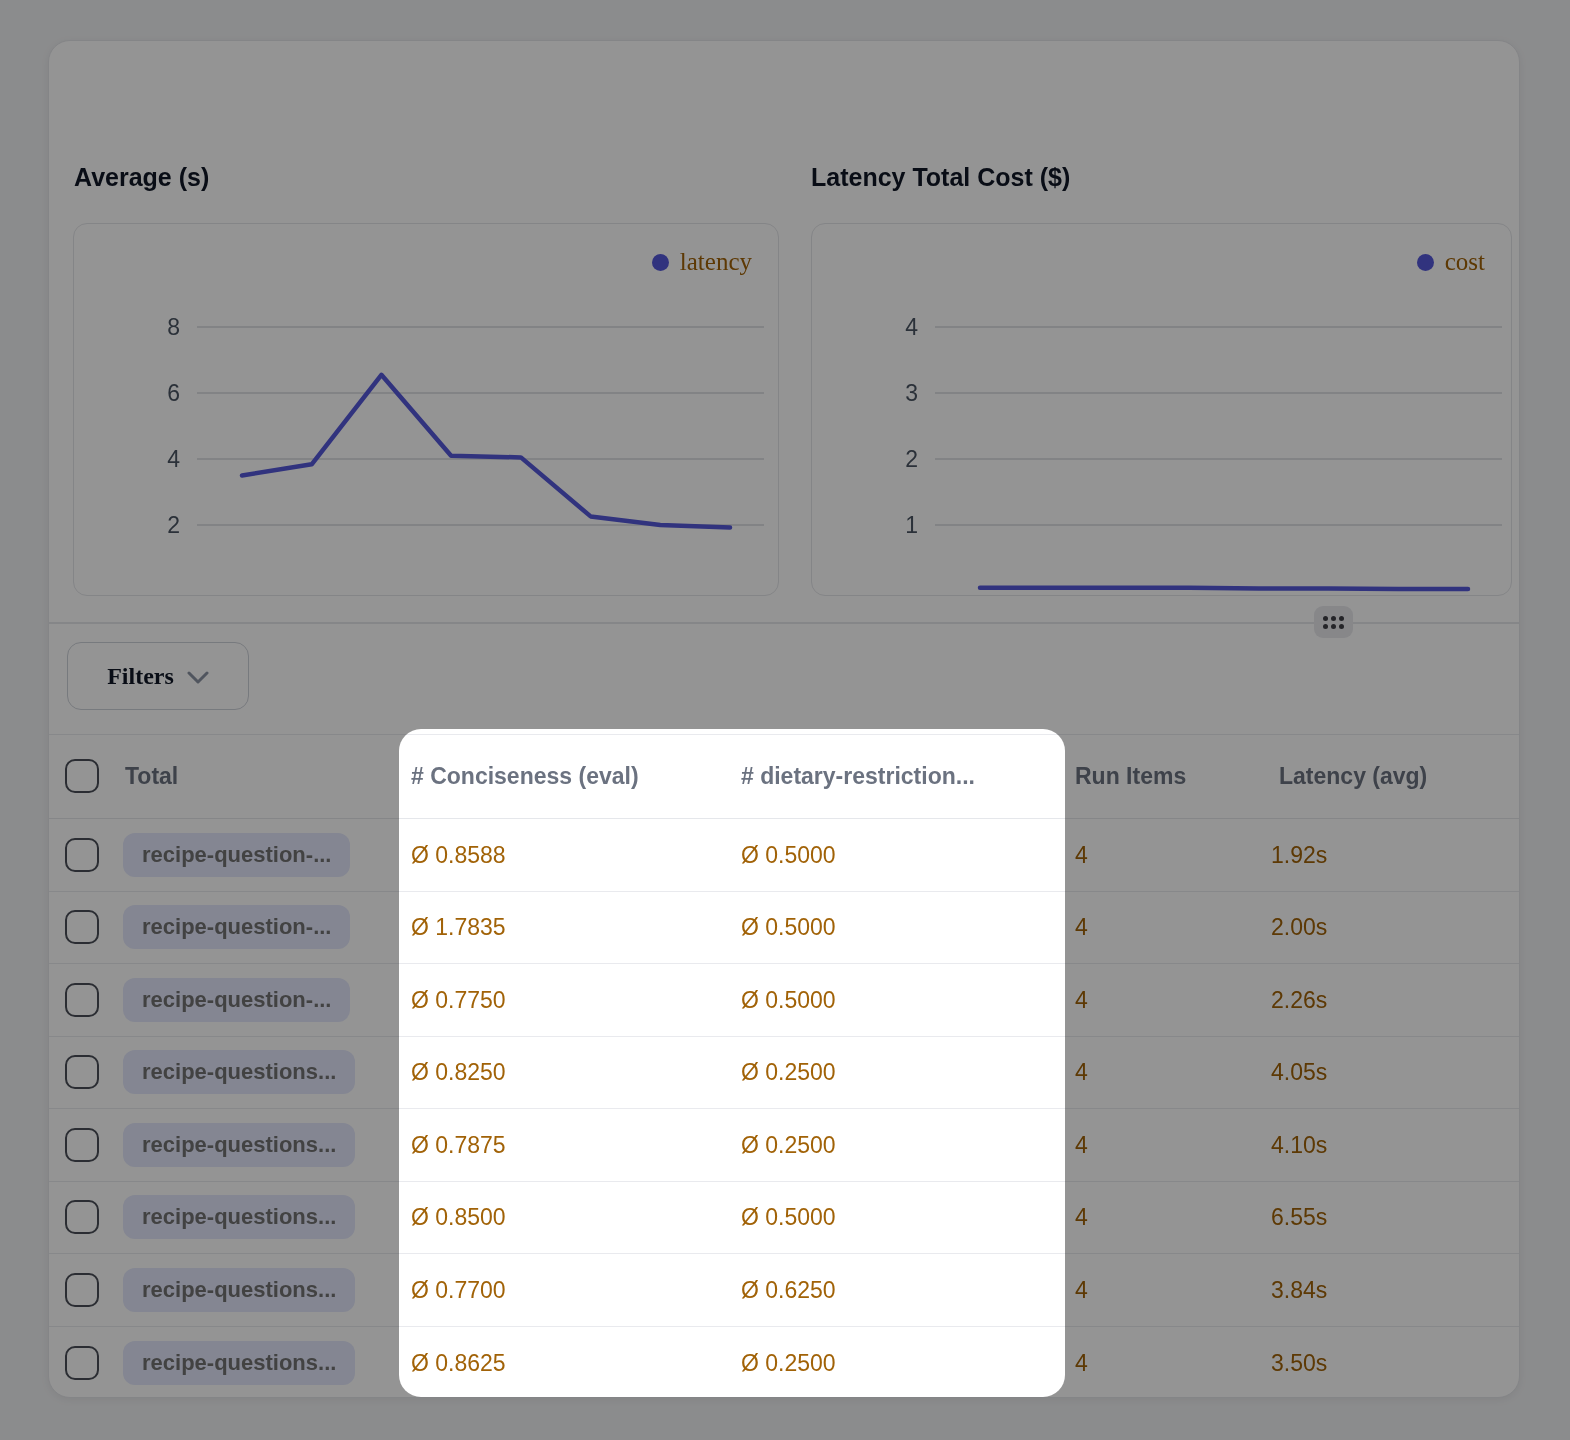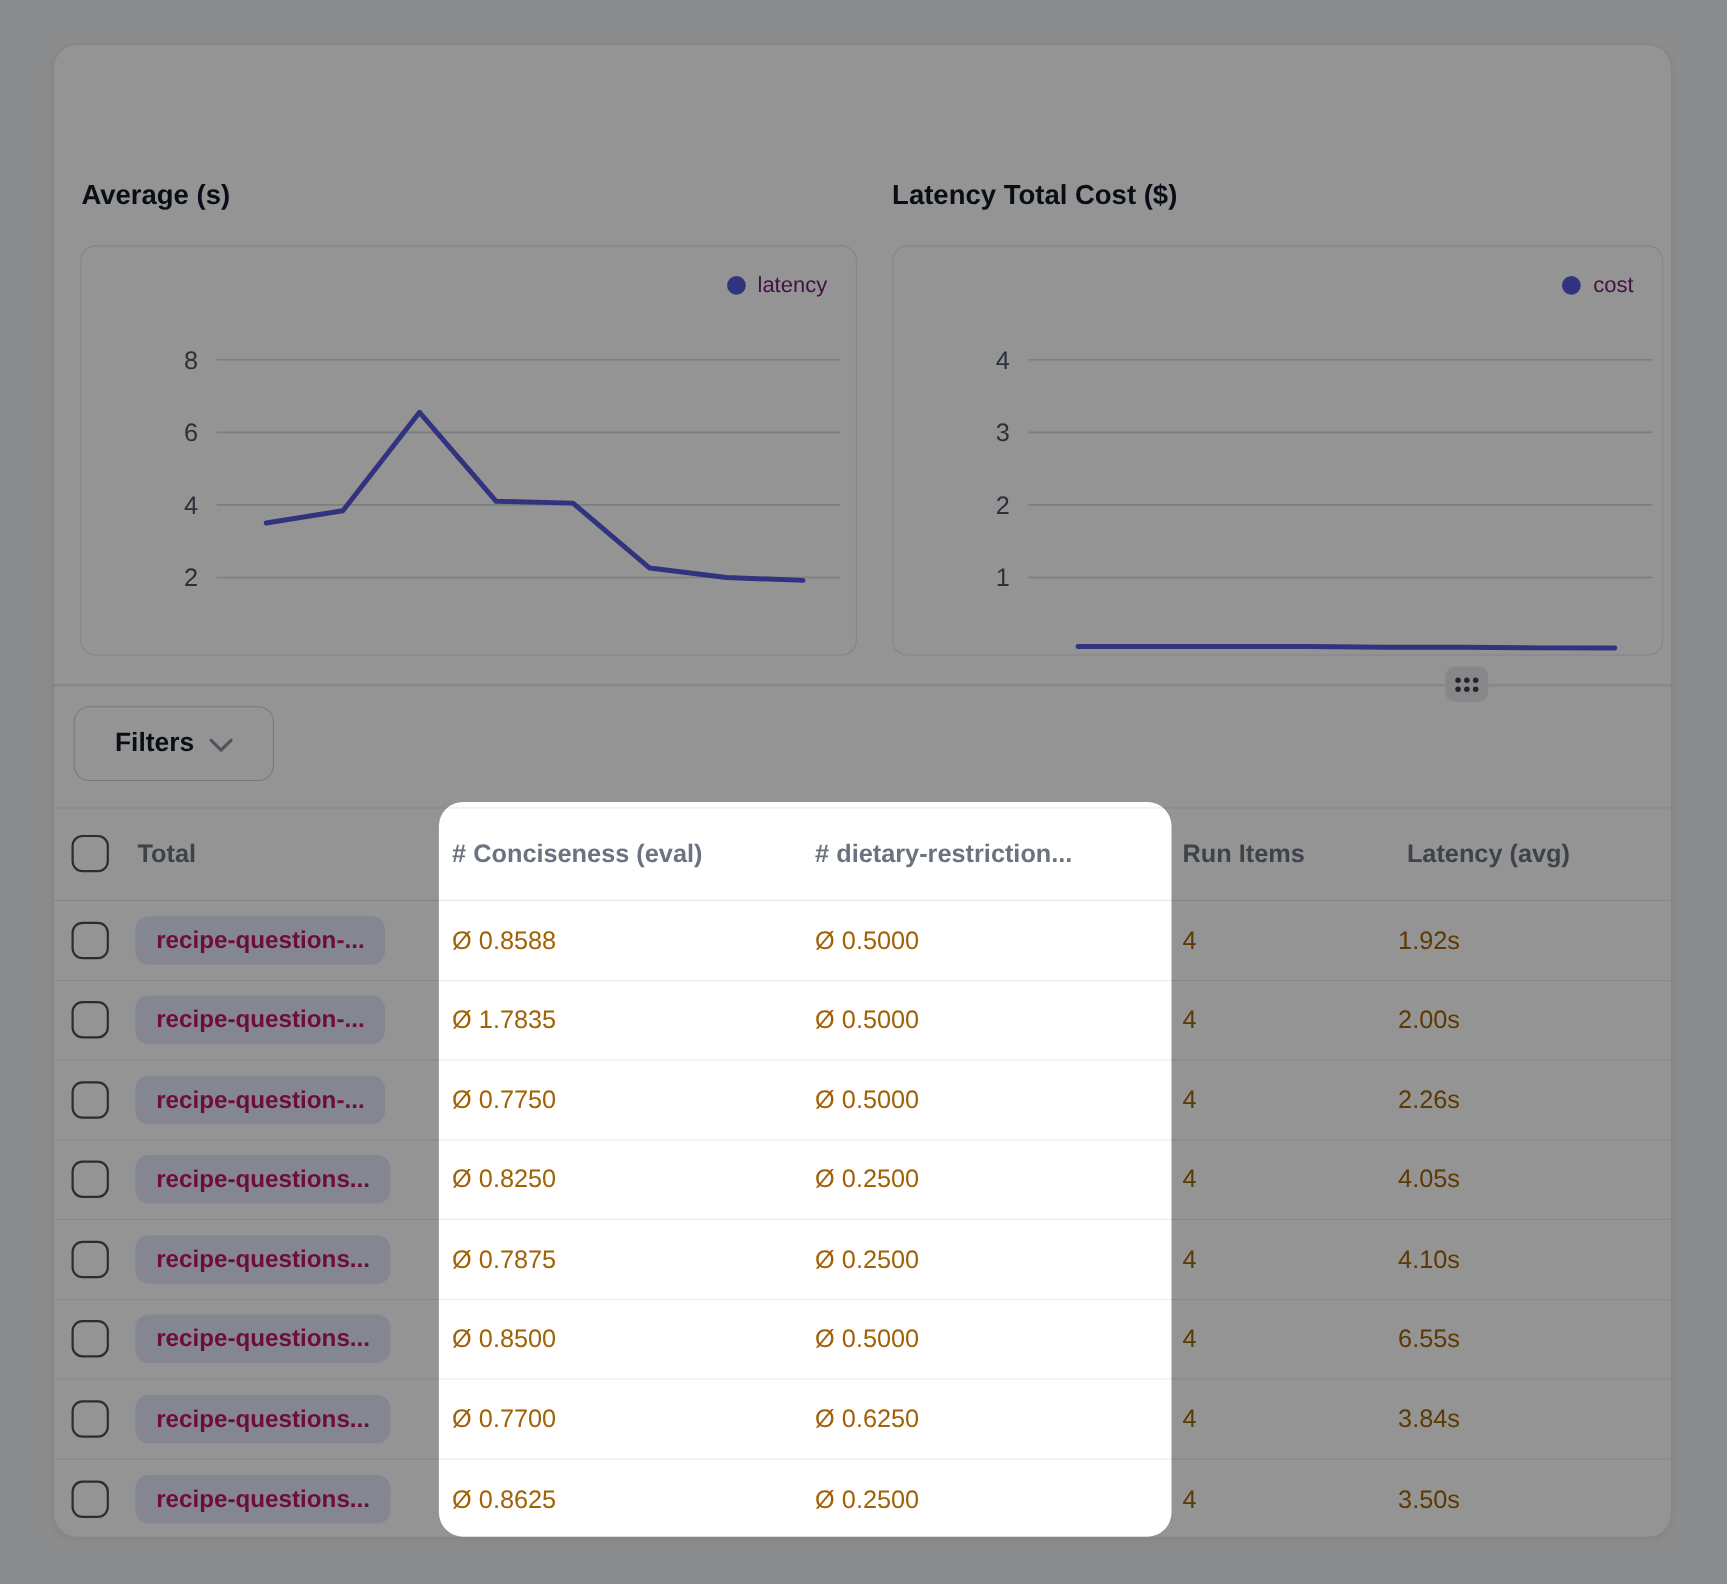--- a/index.html
+++ b/index.html
@@ -27,53 +27,53 @@
   .chart-title.t1 { left:762px; top:122px; }
   .chart-card {
     position:absolute; top:182px; height:373px;
     background:#fff; border:1px solid #e4e5e9; border-radius:14px;
   }
   .chart-card.c0 { left:24px;  width:706px; }
   .chart-card.c1 { left:762px; width:701px; }
   .chart-card svg { position:absolute; left:0; top:0; }
   .legend { position:absolute; top:24px; right:26px; display:flex; align-items:center; gap:11px; }
   .legend .dot { width:17px; height:17px; border-radius:50%; }
-  .legend .lbl { font-size:20px; color:#701a75; }
+  .legend .lbl { font-size:25px; color:#a16207;font-family:Liberation Serif, serif; }
   
   .panel-divider { position:absolute; left:0; top:581px; width:100%; height:2px; background:#e5e7eb; }
   .drag-handle {
     position:absolute; left:1265px; top:565px; width:39px; height:32px;
     background:#e8e9ed; border-radius:9px; display:flex; align-items:center; justify-content:center; cursor:grab;
   }
   .drag-handle .dots { display:grid; grid-template-columns:repeat(3,5px); grid-template-rows:repeat(2,5px); gap:3px; }
   .drag-handle .dots i { width:5px; height:5px; border-radius:50%; background:#3f3f46; }
   
   .filters-btn {
     position:absolute; left:18px; top:601px; width:182px; height:68px;
     background:#fff; border:1.5px solid #ced2d9; border-radius:14px;
-    display:flex; align-items:center; justify-content:center; gap:13px; cursor:pointer;
+    display:flex; align-items:center; justify-content:center; gap:13px; cursor:pointer;font-family:Liberation Serif, serif;
   }
   .filters-btn .txt { font-size:24px; font-weight:600; color:#111827; }
   .filters-btn svg { margin-top:3px; }
   
   .tbl { position:absolute; left:0; top:693px; width:100%; border-top:1px solid #e9eaee; }
   .thead { position:relative; height:84px; border-bottom:1px solid #e5e7eb; }
   .th { position:absolute; top:28px; font-size:23px; font-weight:600; color:#6b7280; white-space:nowrap; }
   .trow { position:relative; height:72.5px; border-bottom:1px solid #e9eaee; background:transparent; }
   .trow:last-child { border-bottom:none; }
   .cell { position:absolute; top:50%; transform:translateY(-50%); font-size:23px; color:#a16207; white-space:nowrap; }
   .cbx {
     position:absolute; left:16px; top:50%; transform:translateY(-50%);
     width:34px; height:34px; border:2.5px solid #4b4f58; border-radius:10px; background:transparent; cursor:pointer;
   }
   .thead .cbx { top:41px; }
   .chip {
     position:absolute; left:74px; top:50%; transform:translateY(-50%);
     height:44px; padding:0 19px; background:#e3e7fb; border-radius:12px;
-    display:flex; align-items:center; font-size:22px; font-weight:700; color:#be185d; cursor:pointer; white-space:nowrap;
+    display:flex; align-items:center; font-size:22px; font-weight:700; color:#737373; cursor:pointer; white-space:nowrap;
   }
   .col-name  { left:76px; }
   .col-conc  { left:362px; }
   .col-diet  { left:692px; }
   .col-run   { left:1026px; }
   .col-lat-h { left:1230px; }
   .col-lat   { left:1222px; }
   
   .spotlight {
     position:absolute; left:399px; top:729px; width:666px; height:668px;

